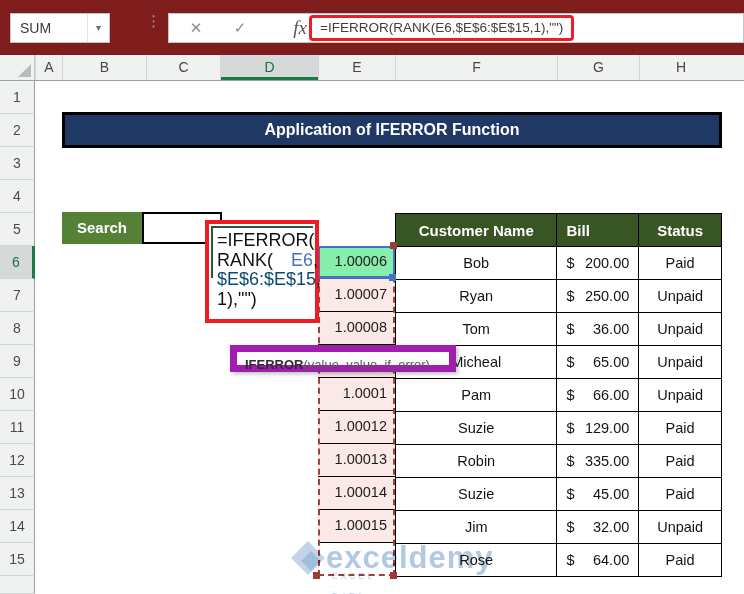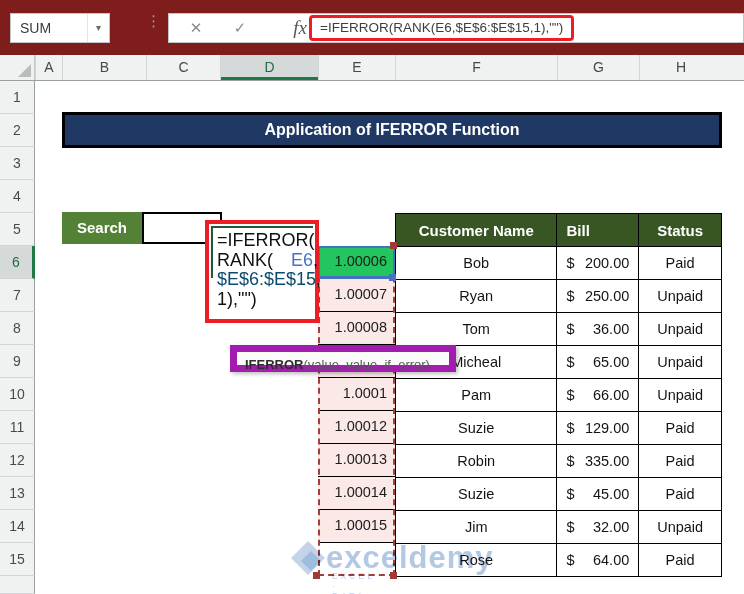--- a/index.html
+++ b/index.html
@@ -48,21 +48,21 @@
            display:flex; align-items:center; justify-content:center; background:#fff; }
   .tcell.head { background:#375623; color:#fff; font-weight:bold; font-size:15px; }
   .tcell.c-name { width:162px; }
   .tcell.c-bill { width:82px; justify-content:space-between; padding:0 9px; }
   .tcell.c-status { width:83px; }
 
   
   .estrip { position:absolute; left:318px; top:246px; width:77px; z-index:1; }
   .ecell { width:77px; height:33px; line-height:31px; text-align:right; padding-right:8px; font-size:14.5px; color:#1c1c1c;
            background:#fbe9e8; border-bottom:1.5px solid #000; }
-  .ecell:first-child { background:#22c55e; }
+  .ecell:first-child { background:#86efac; }
   .range-dashed { position:absolute; left:318px; top:246px; width:77px; height:330px; border:2px dashed #a33e3c; z-index:3; pointer-events:none; }
   .e6-blue { position:absolute; left:318px; top:246px; width:77px; height:33px; border:2px solid #4472c4; border-bottom-width:3px; z-index:3; pointer-events:none; }
   .handle { position:absolute; width:7px; height:7px; z-index:4; }
   .handle.maroon { background:#9e3a38; }
   .handle.blue { background:#4472c4; }
 
   
   .fcell-box { position:absolute; left:205px; top:220px; width:114px; height:103px; background:#fff; border:4px solid #ee1c25; z-index:4; }
   .fcell-green-top { position:absolute; left:2px; top:2px; right:2px; height:2px; background:#1d5b39; }
   .fcell-green-left { position:absolute; left:2px; top:2px; width:2px; height:52px; background:#1d5b39; }

